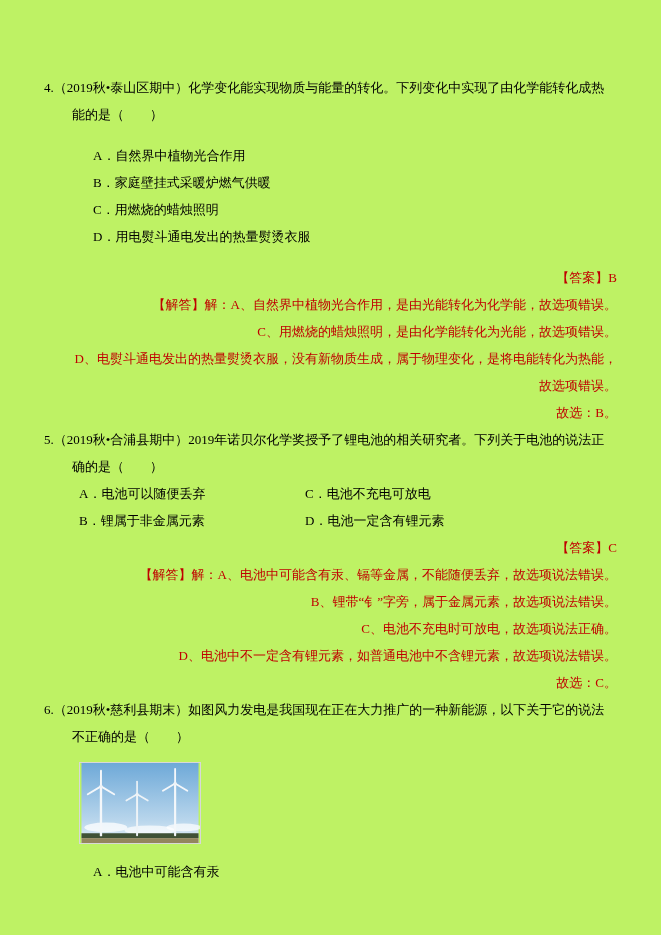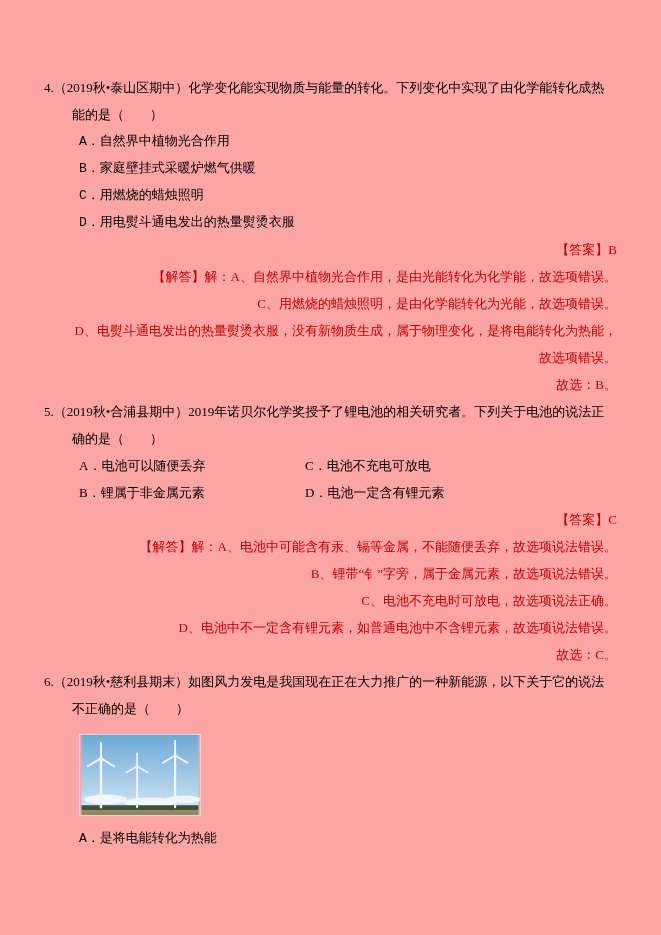--- a/index.html
+++ b/index.html
@@ -5,39 +5,38 @@
   html, body {
     margin: 0;
     padding: 0;
     background: #ffffff;
   }
   .page {
     position: relative;
     width: 661px;
     height: 935px;
     box-sizing: border-box;
-    background: #fca5a5;
+    background: #bef264;
     padding: 74px 44px 0 44px;
     font-family: "Liberation Serif", "DejaVu Serif", serif;
     font-size: 13px;
     color: #000000;
     overflow: hidden;
   }
   .question { margin: 0; }
   p { margin: 0; line-height: 27px; }
   .stem {
     color: #000000;
     padding-left: 28px;
     text-indent: -28px;
   }
   ul.options {
     list-style: none;
-    margin: 0;
+    margin: 14px;
     padding: 0 0 0 35px;
-    font-family: Liberation Mono, monospace;
   }
   ul.options li { line-height: 27px; }
   .options-grid {
     display: grid;
     grid-template-columns: 226px auto;
     padding-left: 35px;
   }
   .options-grid span { line-height: 27px; display: block; }
   .red {
     color: #c00000;
@@ -131,17 +130,17 @@
           <line x1="96" y1="74" x2="96" y2="21" stroke-width="2.2"></line>
           <line x1="96" y1="21" x2="96" y2="6" stroke-width="1.9"></line>
           <line x1="96" y1="21" x2="83.5" y2="28.5" stroke-width="1.9"></line>
           <line x1="96" y1="21" x2="108.5" y2="28.5" stroke-width="1.9"></line>
           <circle cx="96" cy="21" r="1.7" fill="#eef3f7" stroke="none"></circle>
         </g>
       </svg>
     </span>
 
     <ul class="options">
-      <li>A．是将电能转化为热能</li>
+      <li>A．电池中可能含有汞</li>
     </ul>
   </section>
 
 </div>
 
 </body></html>

